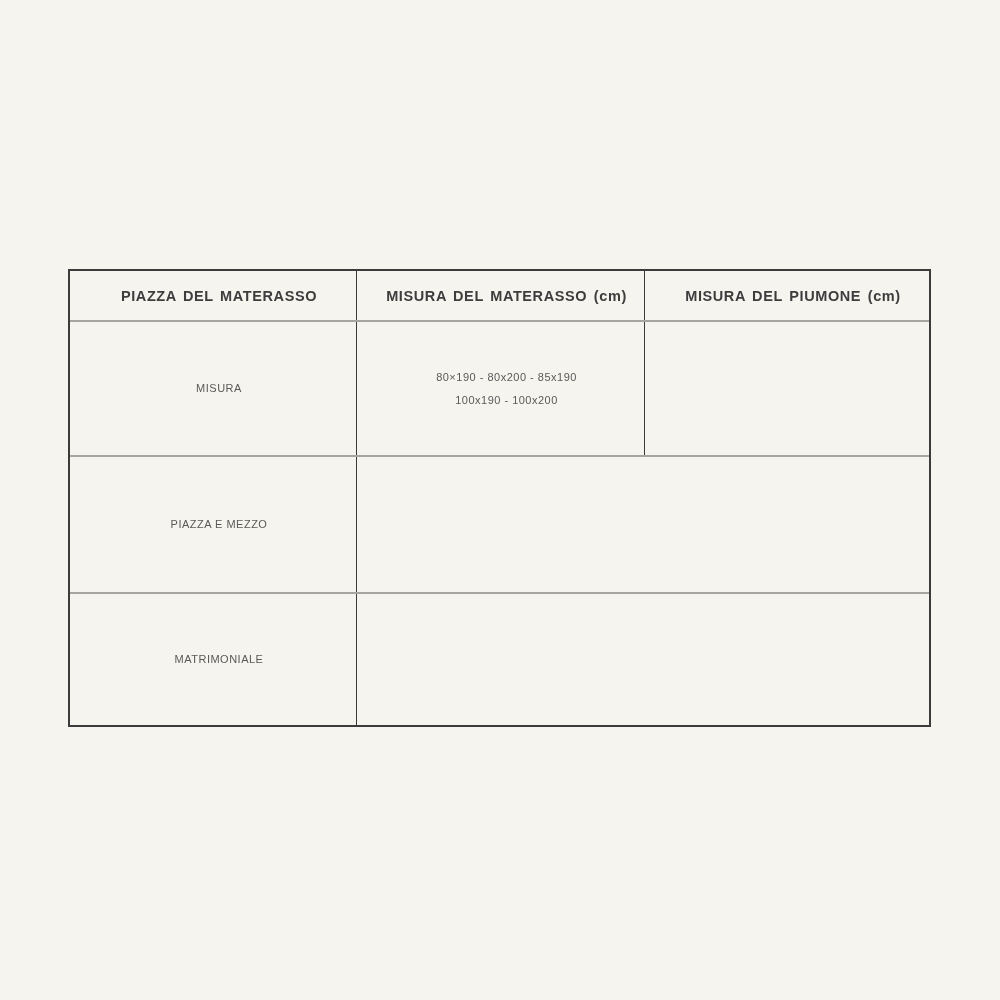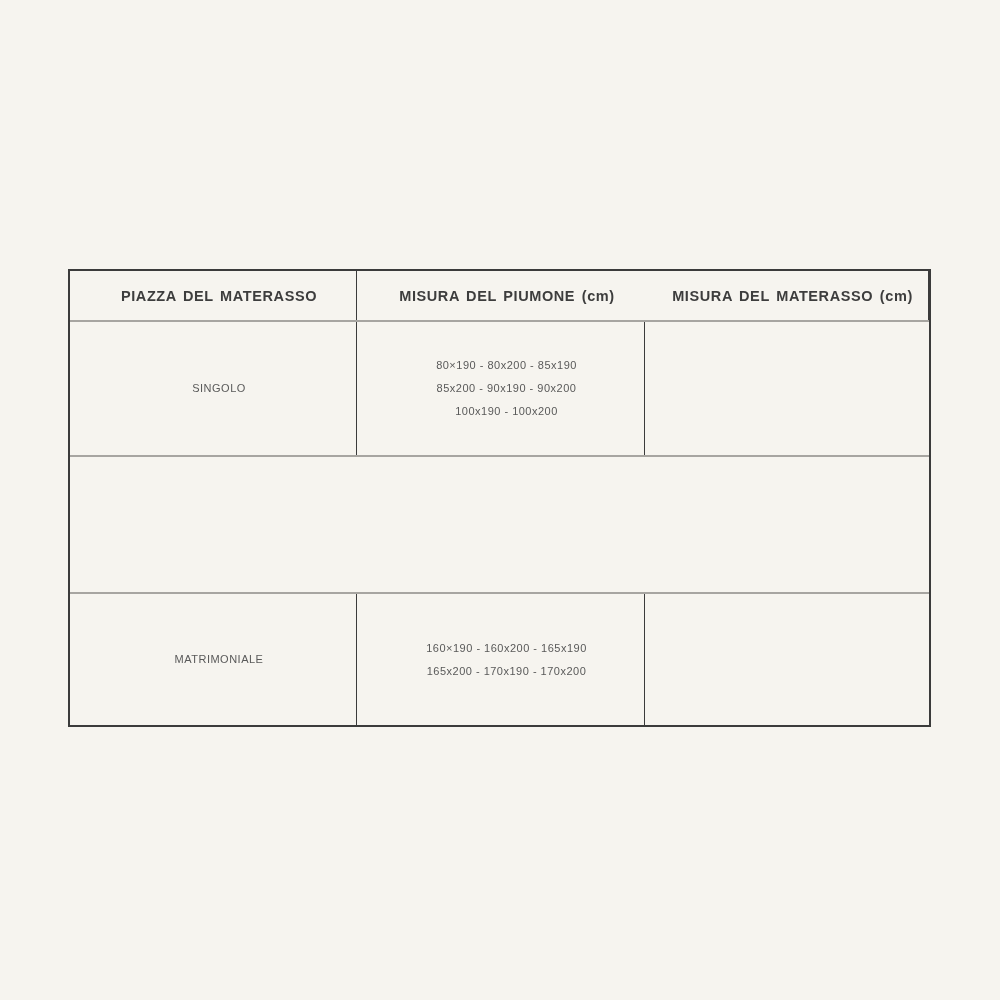--- a/index.html
+++ b/index.html
@@ -60,37 +60,33 @@
     line-height: 23px;
   }
 </style>
 </head>
 <body>
 
 <div class="size-table">
 
   <div class="t-row header-row">
     <div class="t-cell v-line">PIAZZA DEL MATERASSO</div>
+    <div class="t-cell v-line">MISURA DEL MATERASSO (cm)</div>
     <div class="t-cell">MISURA DEL PIUMONE (cm)</div>
-    <div class="t-cell v-line">MISURA DEL MATERASSO (cm)</div>
   </div>
 
   <div class="t-row">
-    <div class="t-cell v-line body-text">SINGOLO</div>
+    <div class="t-cell v-line body-text">MISURA</div>
     <div class="t-cell v-line body-text">
       <div>80×190 - 80x200 - 85x190</div>
-      <div>85x200 - 90x190 - 90x200</div>
       <div>100x190 - 100x200</div>
     </div>
   </div>
 
   <div class="t-row">
+    <div class="t-cell v-line body-text">PIAZZA E MEZZO</div>
   </div>
 
   <div class="t-row">
     <div class="t-cell v-line body-text">MATRIMONIALE</div>
-    <div class="t-cell v-line body-text">
-      <div>160×190 - 160x200 - 165x190</div>
-      <div>165x200 - 170x190 - 170x200</div>
-    </div>
   </div>
 
 </div>
 
 </body></html>

